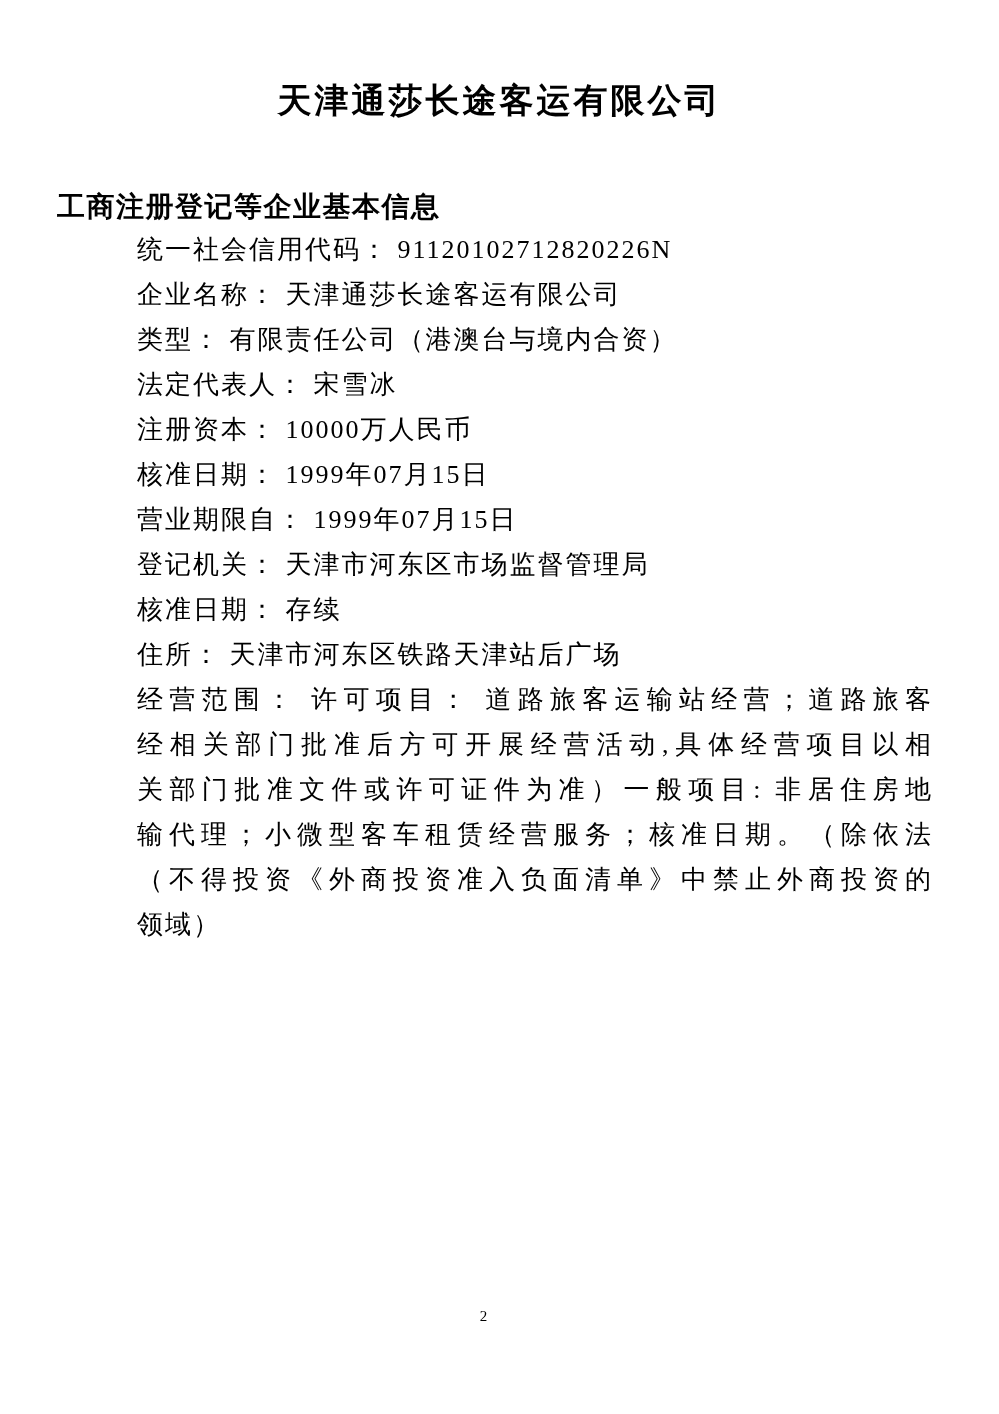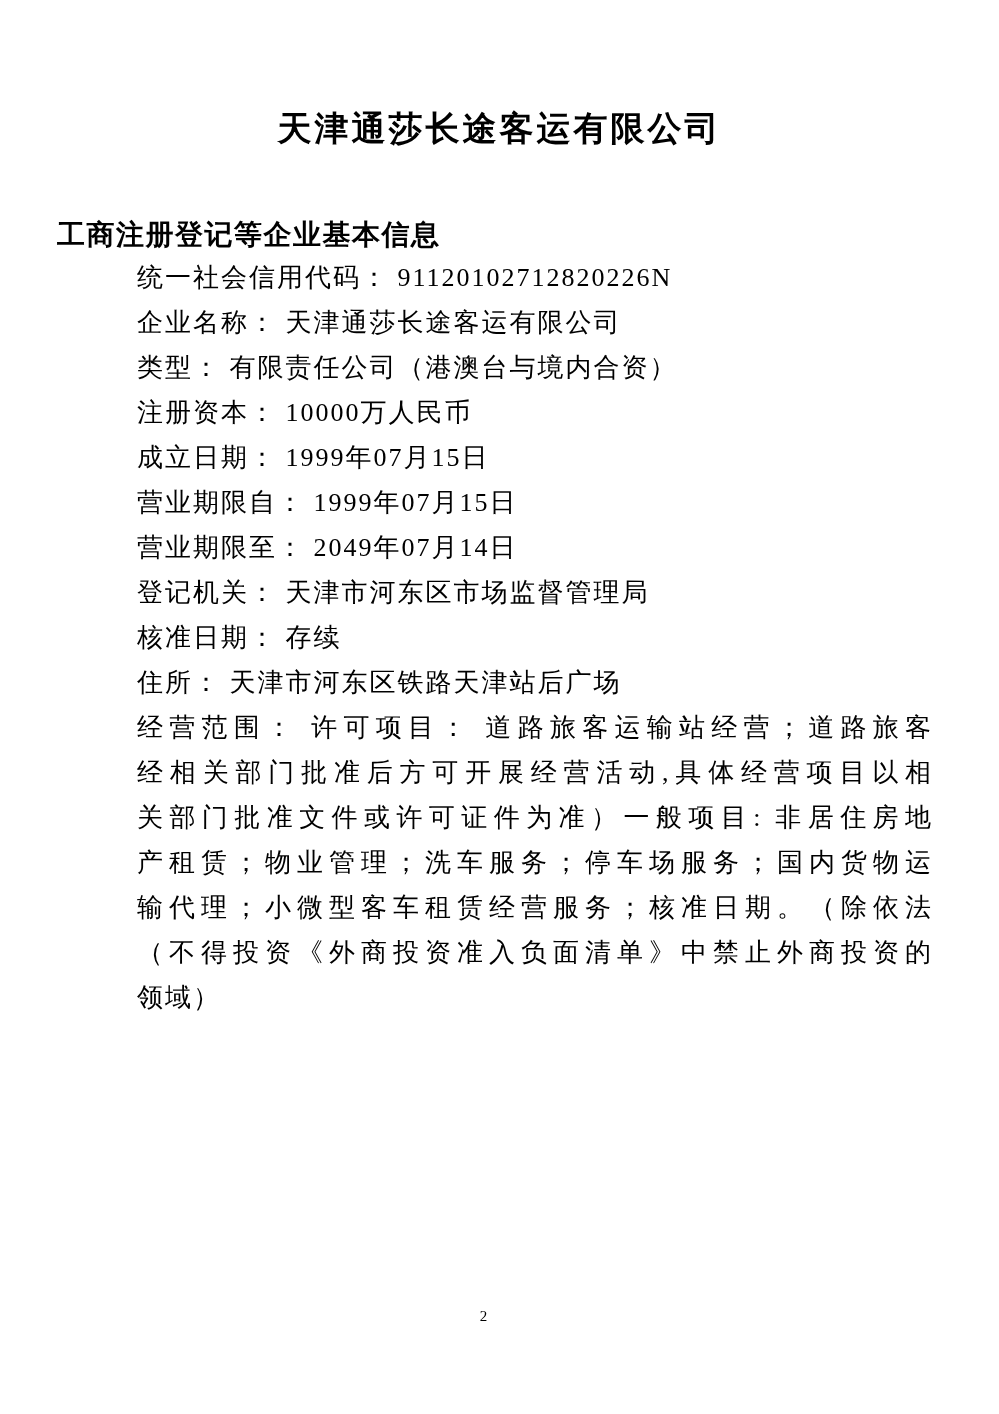--- a/index.html
+++ b/index.html
@@ -14,21 +14,21 @@
     overflow: hidden;
     color: #000000;
     font-family: "Liberation Serif", serif;
   }
   .page {
     position: absolute;
     inset: 0;
     background: #ffffff;
   }
   .doc-title {
-    padding-top: 108px;
+    padding-top: 80px;
     text-align: center;
     font-family: "Liberation Sans", sans-serif;
     font-weight: 700;
     font-size: 34px;
     line-height: 40px;
     letter-spacing: 3px;
   }
   .section-heading {
     margin: 67px 130px 0 57px;
     font-family: "Liberation Sans", sans-serif;
@@ -67,30 +67,29 @@
 
 <div class="page">
   <div class="doc-title">天津通莎长途客运有限公司</div>
 
   <div class="section-heading">工商注册登记等企业基本信息</div>
 
   <div class="lines" id="lines">
       <div class="line">统一社会信用代码： 91120102712820226N</div>
       <div class="line">企业名称： 天津通莎长途客运有限公司</div>
       <div class="line">类型： 有限责任公司（港澳台与境内合资）</div>
+      <div class="line">法定代表人： 宋雪冰</div>
       <div class="line">注册资本： 10000万人民币</div>
-      <div class="line">成立日期： 1999年07月15日</div>
+      <div class="line">核准日期： 1999年07月15日</div>
       <div class="line">营业期限自： 1999年07月15日</div>
-      <div class="line">营业期限至： 2049年07月14日</div>
       <div class="line">登记机关： 天津市河东区市场监督管理局</div>
       <div class="line">核准日期： 存续</div>
       <div class="line">住所： 天津市河东区铁路天津站后广场</div>
       <div class="line justify">经营范围： 许可项目： 道路旅客运输站经营；道路旅客</div>
       <div class="line justify">经相关部门批准后方可开展经营活动,具体经营项目以相</div>
       <div class="line justify">关部门批准文件或许可证件为准）一般项目: 非居住房地</div>
-      <div class="line justify">产租赁；物业管理；洗车服务；停车场服务；国内货物运</div>
       <div class="line justify">输代理；小微型客车租赁经营服务；核准日期。（除依法</div>
       <div class="line justify">（不得投资《外商投资准入负面清单》中禁止外商投资的</div>
       <div class="line">领域）</div>
     </div>
 
   <div class="page-number">2</div>
 </div>
 
 </body></html>

